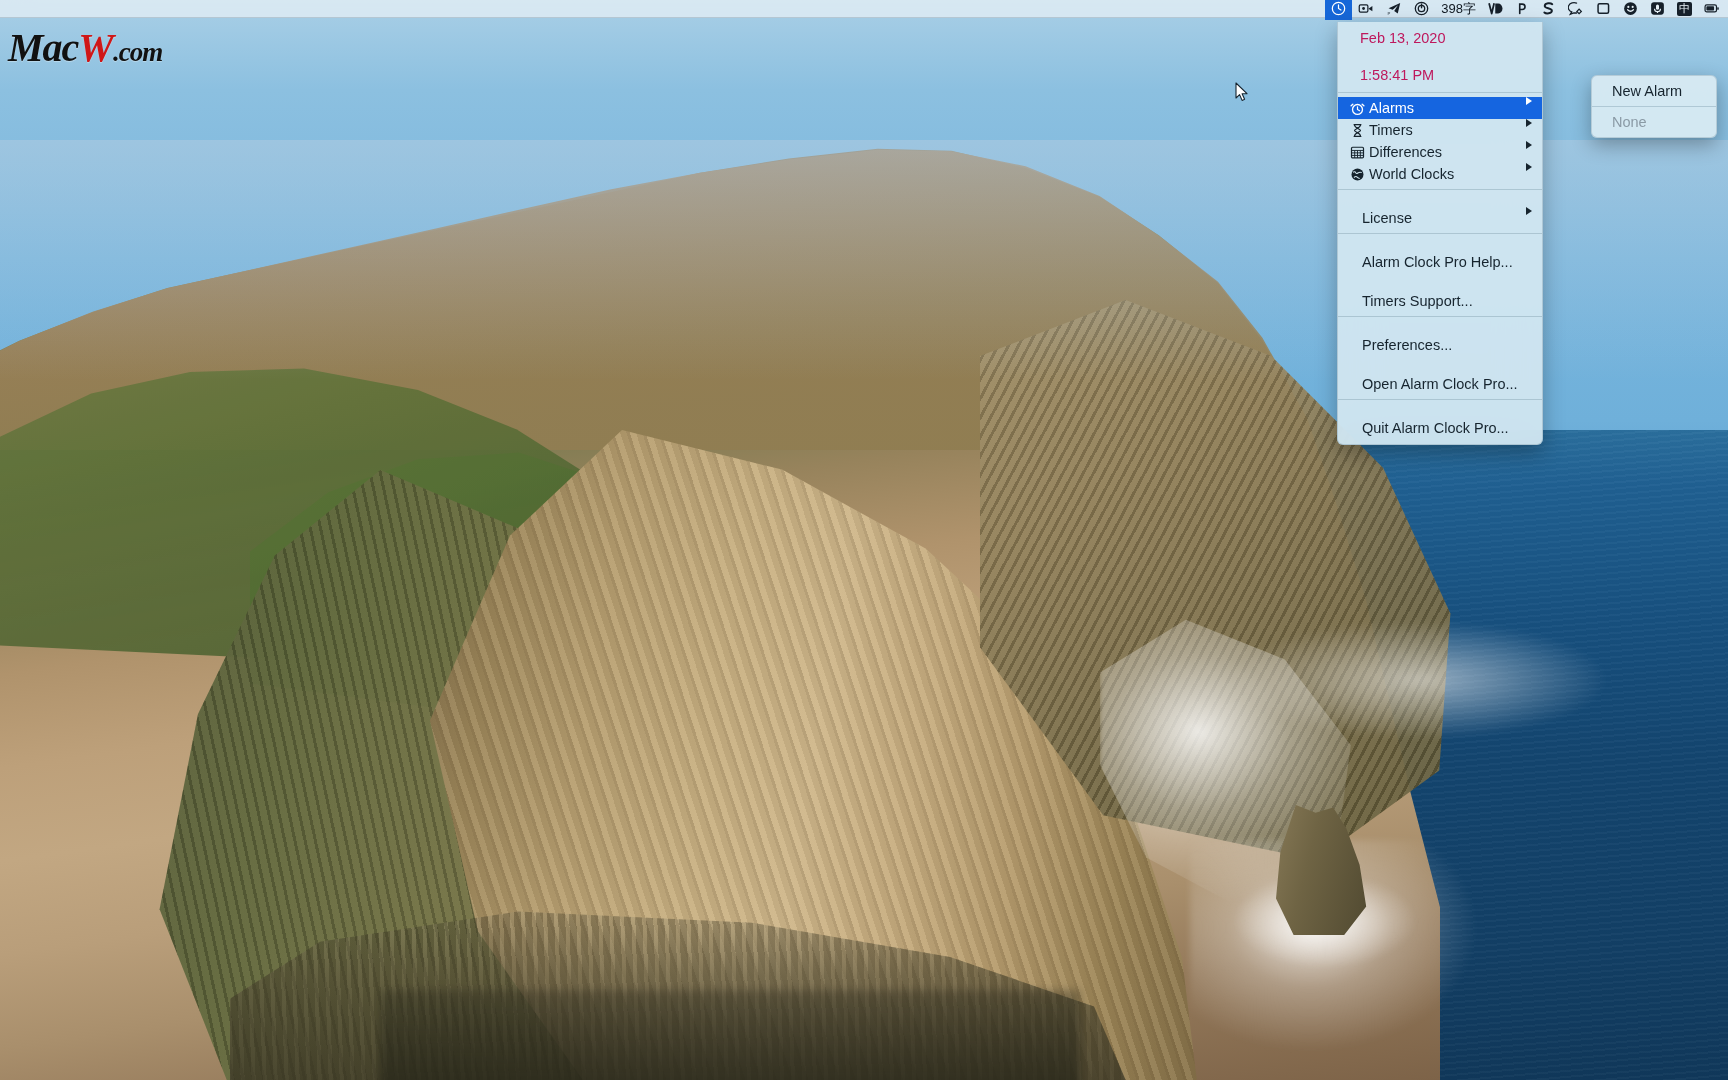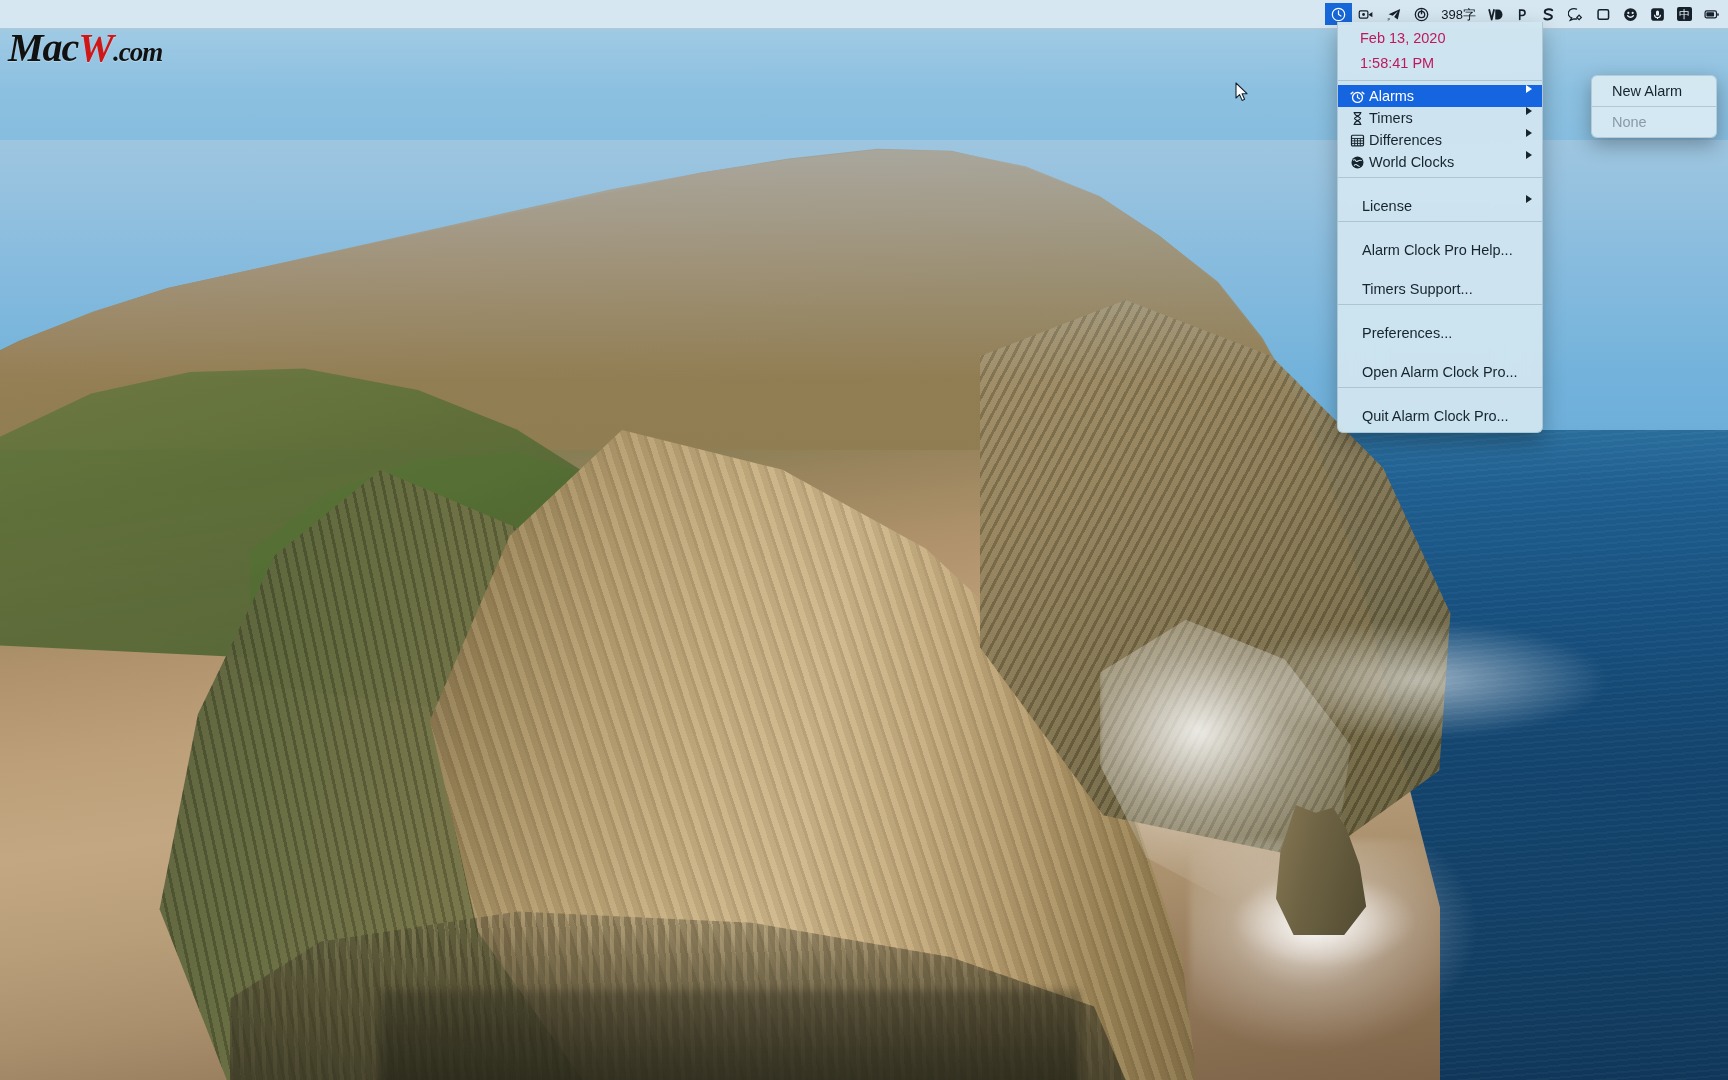--- a/index.html
+++ b/index.html
@@ -278,21 +278,21 @@
   .watermark .w-dom {
     font-size: 27px;
     font-style: italic;
     color: #111;
   }
 
   
   .menubar {
     position: absolute;
     top: 0; left: 0; right: 0;
-    height: 29px;
+    height: 18px;
     background: rgba(226,238,245,0.80);
     backdrop-filter: blur(14px);
     border-bottom: 1px solid rgba(120,140,155,0.35);
     display: flex;
     align-items: center;
     justify-content: flex-end;
     padding-right: 2px;
     box-sizing: border-box;
   }
   .tray {
@@ -532,21 +532,21 @@
             <rect x="0.6" y="4.2" width="12.2" height="7.4" rx="1.8" fill="none" stroke="currentColor" stroke-width="1.3"></rect>
             <rect x="2.0" y="5.6" width="8.2" height="4.6" rx="0.8" fill="currentColor"></rect>
             <rect x="13.6" y="6.6" width="1.6" height="2.8" rx="0.7" fill="currentColor"></rect>
           </svg>
         </div>
       </div>
   </div>
 
   <div class="menu-panel">
     <div class="menu-head">Feb 13, 2020</div>
-    <div class="menu-head" style="padding-top:0;padding-bottom:2px;">1:58:41 PM</div>
+    <div class="menu-head" style="padding-top:0;padding-bottom:2px;margin-top:12px;">1:58:41 PM</div>
     <div class="menu-sep"></div>
     <div id="menu-groups">
         <div class="menu-item highlight">
           <span class="mi-icon">
             <svg width="15" height="15" viewBox="0 0 16 16">
               <circle cx="8" cy="9" r="5.3" fill="none" stroke="currentColor" stroke-width="1.4"></circle>
               <path d="M8 6.2V9l2.2 1.3" fill="none" stroke="currentColor" stroke-width="1.3" stroke-linecap="round"></path>
               <path d="M3.0 3.4 L1.2 5.0 M13.0 3.4 L14.8 5.0" stroke="currentColor" stroke-width="1.5" stroke-linecap="round"></path>
             </svg>
           </span>

